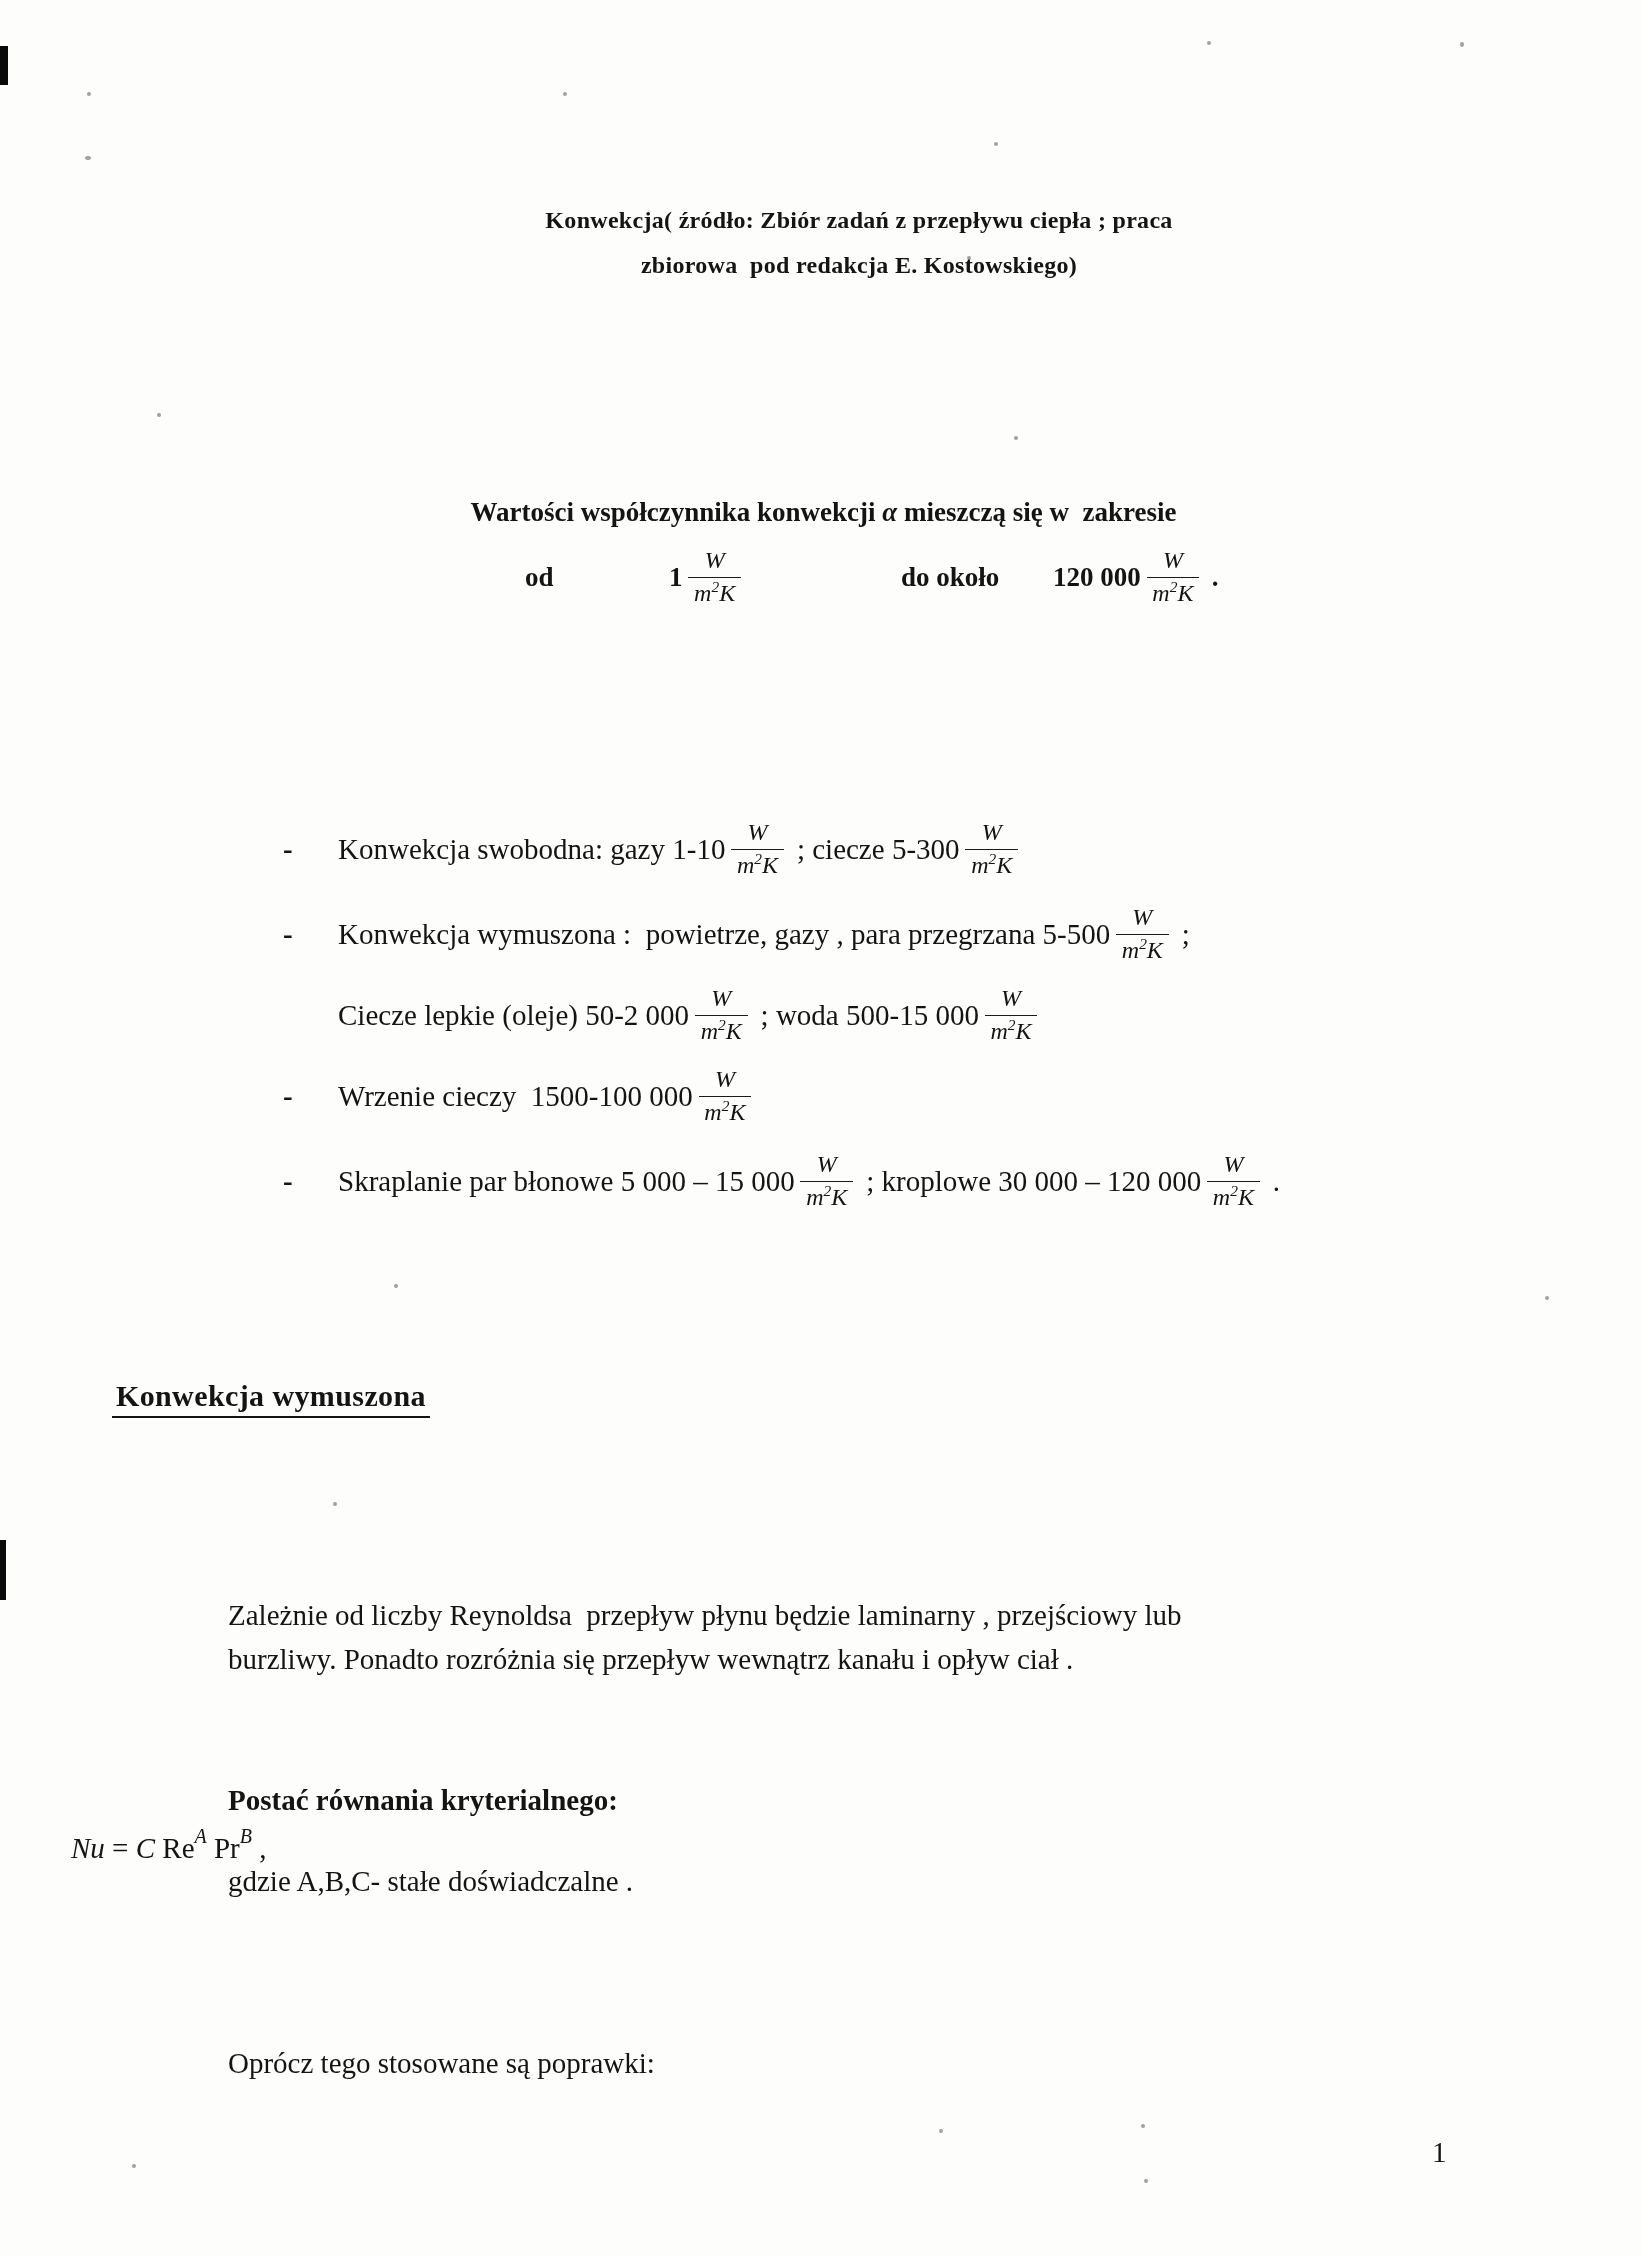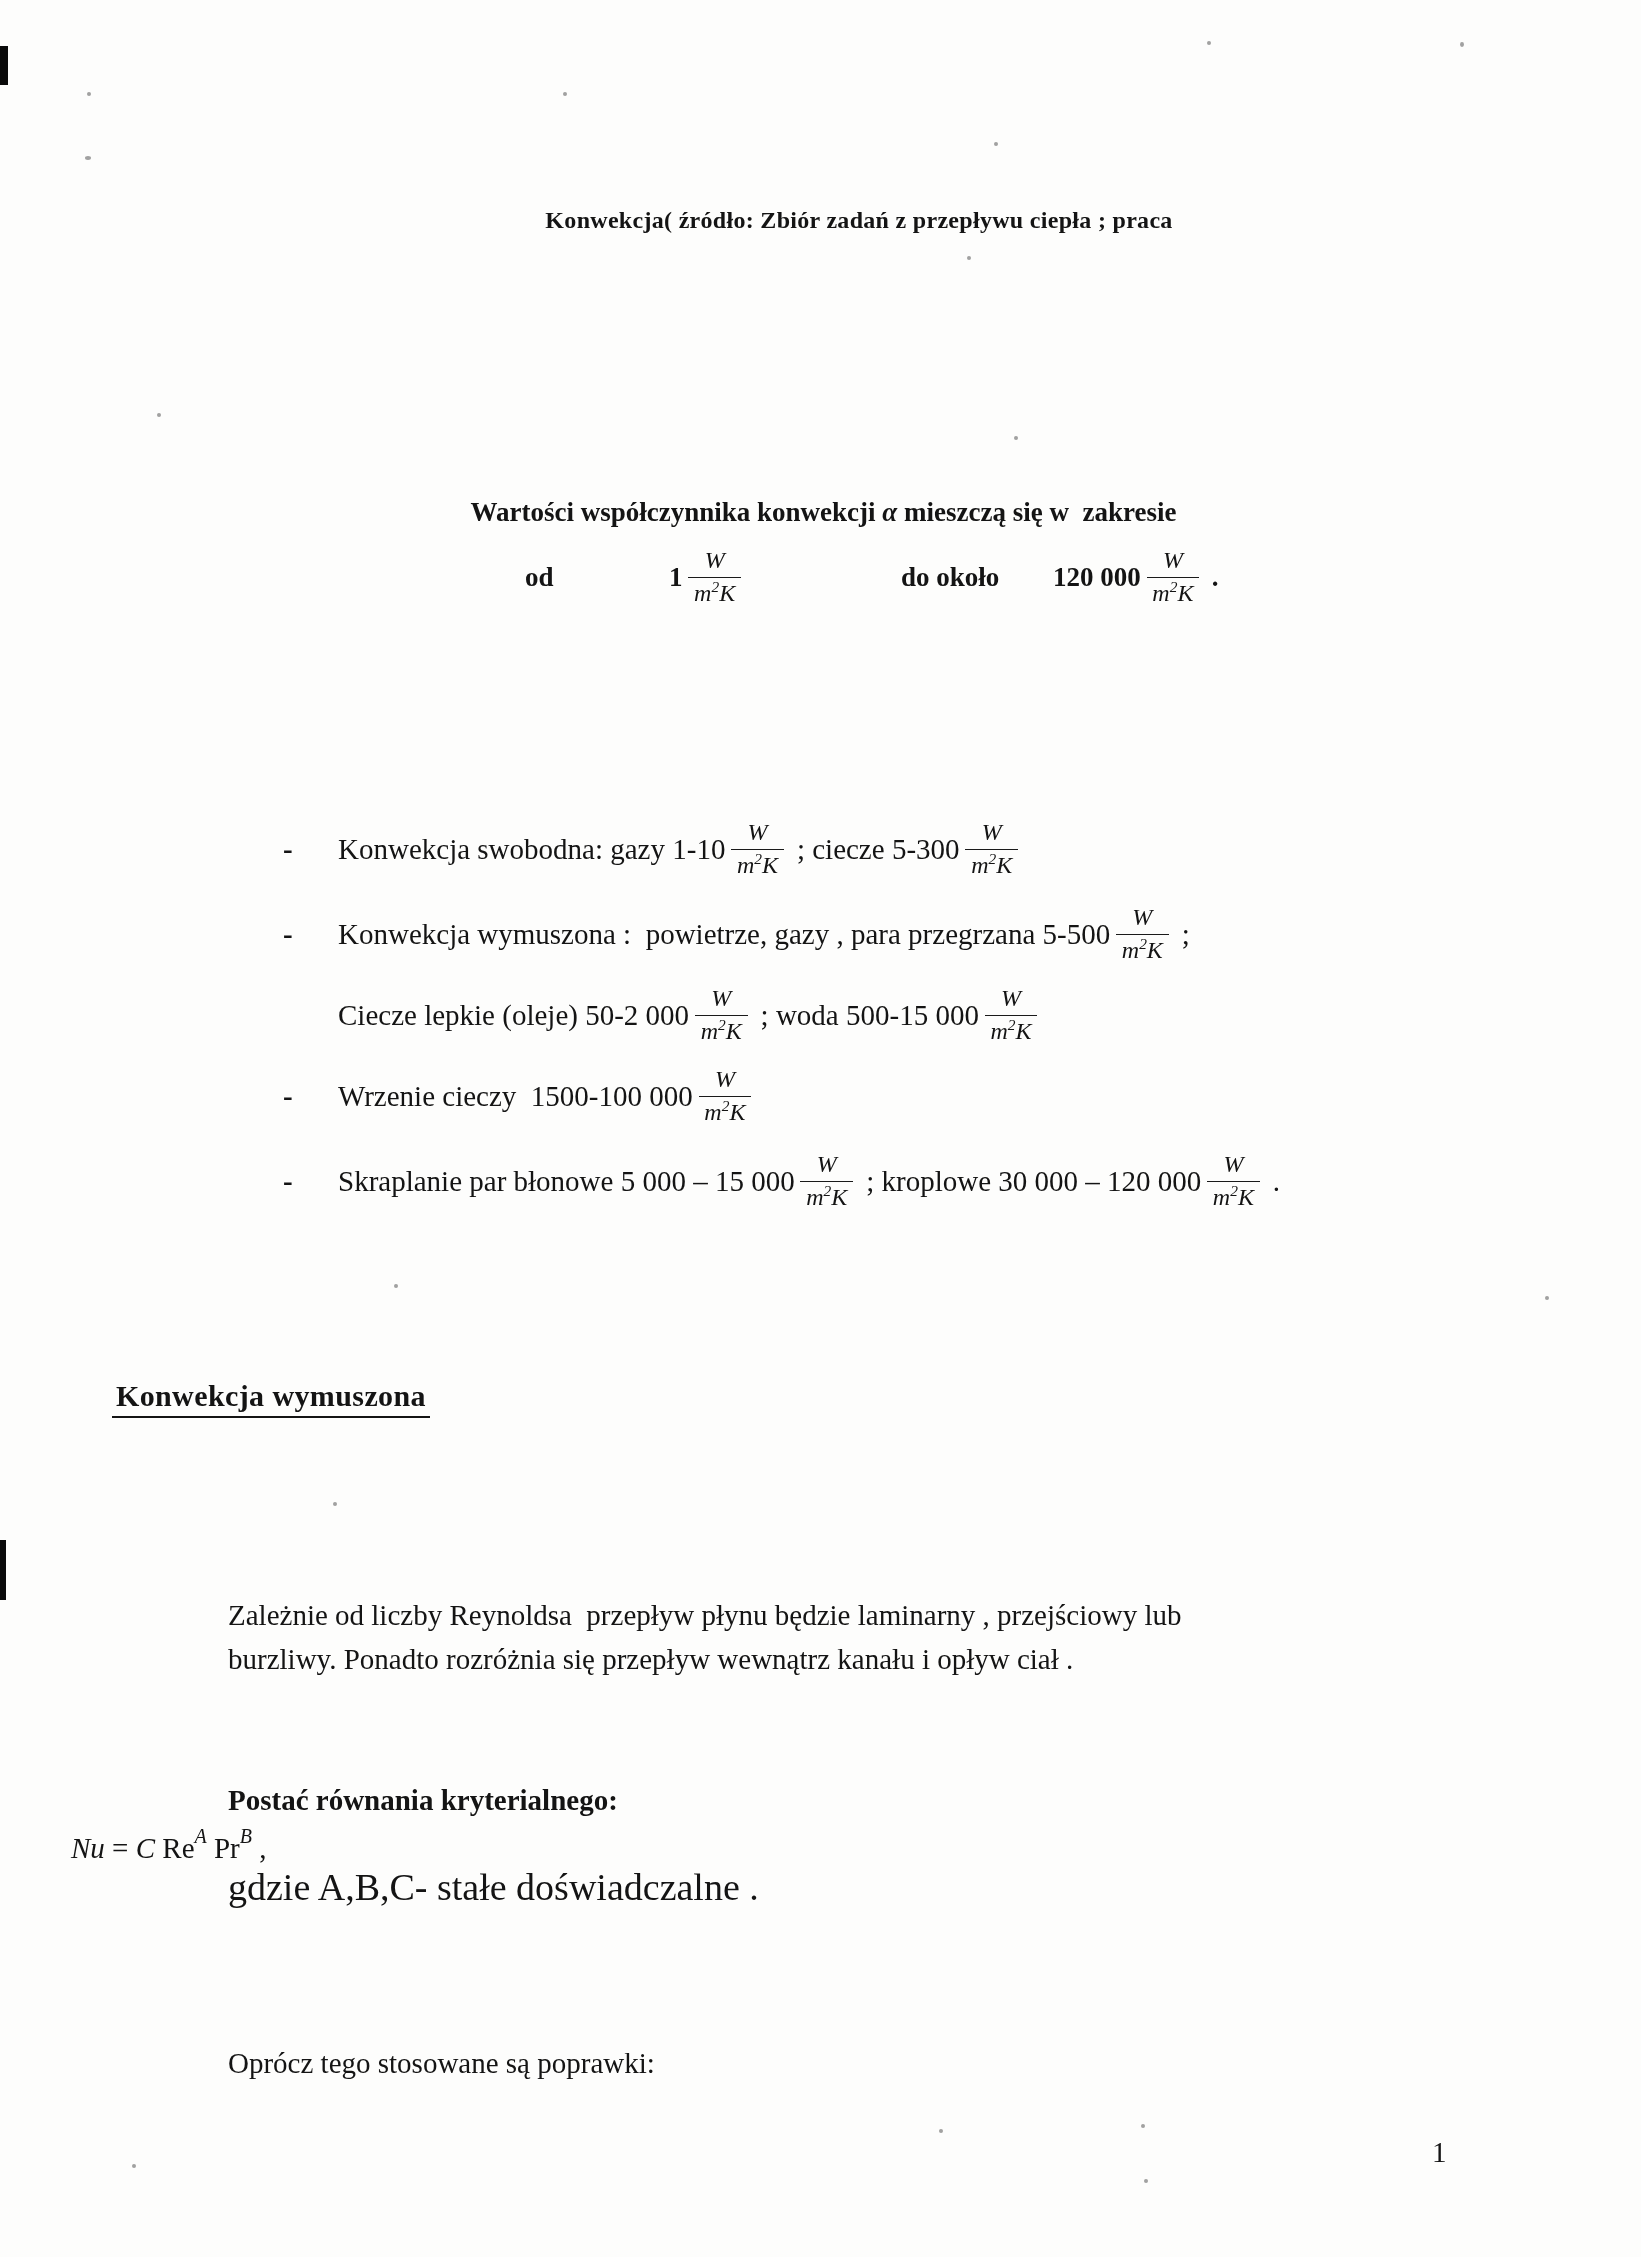--- a/index.html
+++ b/index.html
@@ -41,21 +41,21 @@
   .secheading{top:1379px;left:112px;width:1535px;font-size:30px;font-weight:bold;}
   .secheading span{border-bottom:2.9px solid #141414;padding:0 3.9px 3.9px 3.9px;letter-spacing:0.4px;}
 
   
   .para{top:1593px;left:228px;width:1188px;font-size:29px;line-height:44px;}
 
   
   .postac{top:1784px;left:228px;font-size:29px;font-weight:bold;}
   .equation{top:1821px;left:71px;width:1583px;text-align:left;font-size:29px;margin-top:8px;}
   .equation sup{font-size:20px;font-style:italic;position:relative;top:-3.9px;}
-  .gdzie{top:1865px;left:228px;font-size:38px;}
+  .gdzie{top:1865px;left:228px;font-size:29px;}
   .oprocz{top:2047px;left:228px;font-size:29px;}
 
   .pagenum{top:2136px;left:1432px;font-size:29px;}
 
   
   .edge{position:absolute;background:#0a0a0a;}
   .speck{position:absolute;background:#555;opacity:.55;border-radius:50%;}
 </style>
 </head>
 <body>
@@ -74,20 +74,21 @@
 <div class="speck" style="left:394px;top:1284px;width:3.9px;height:3.9px;"></div>
 <div class="speck" style="left:333px;top:1502px;width:3.9px;height:3.9px;"></div>
 <div class="speck" style="left:1545px;top:1296px;width:3.9px;height:3.9px;"></div>
 <div class="speck" style="left:939px;top:2129px;width:3.9px;height:3.9px;"></div>
 <div class="speck" style="left:1141px;top:2124px;width:3.9px;height:3.9px;"></div>
 <div class="speck" style="left:1144px;top:2179px;width:3.9px;height:3.9px;"></div>
 <div class="speck" style="left:132px;top:2164px;width:3.9px;height:3.9px;"></div>
 
 <div class="abs title">
   <div class="pre">Konwekcja( źródło: Zbiór zadań z przepływu ciepła ; praca</div>
+  <div class="pre">zbiorowa  pod redakcja E. Kostowskiego)</div>
 </div>
 
 <div class="abs intro pre"><span class="pre">Wartości współczynnika konwekcji </span><span class="i">α</span><span class="pre"> mieszczą się w  zakresie</span></div>
 
 <div class="abs range">
   <div class="rgroup" style="left:488px;">
       <span class="pre">od</span>
     </div>
   <div class="rgroup" style="left:632px;">
     <span class="pre">1</span>

